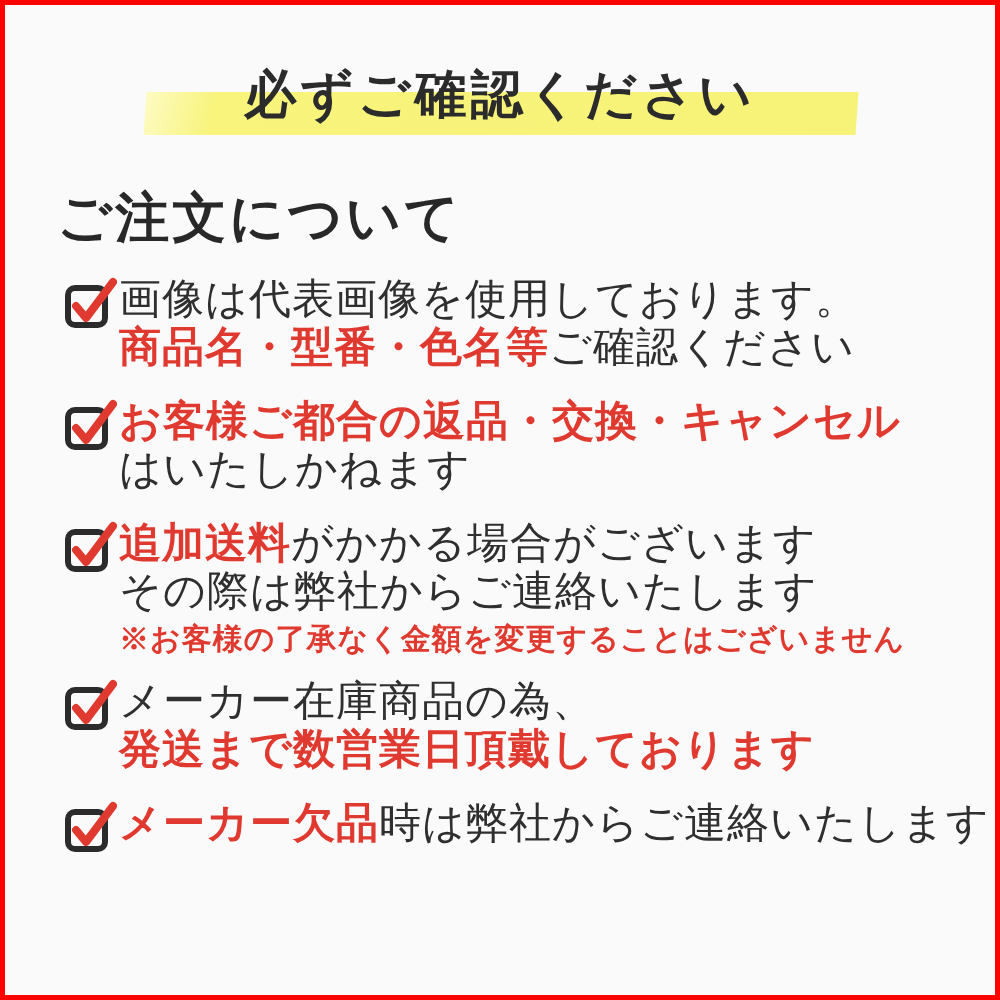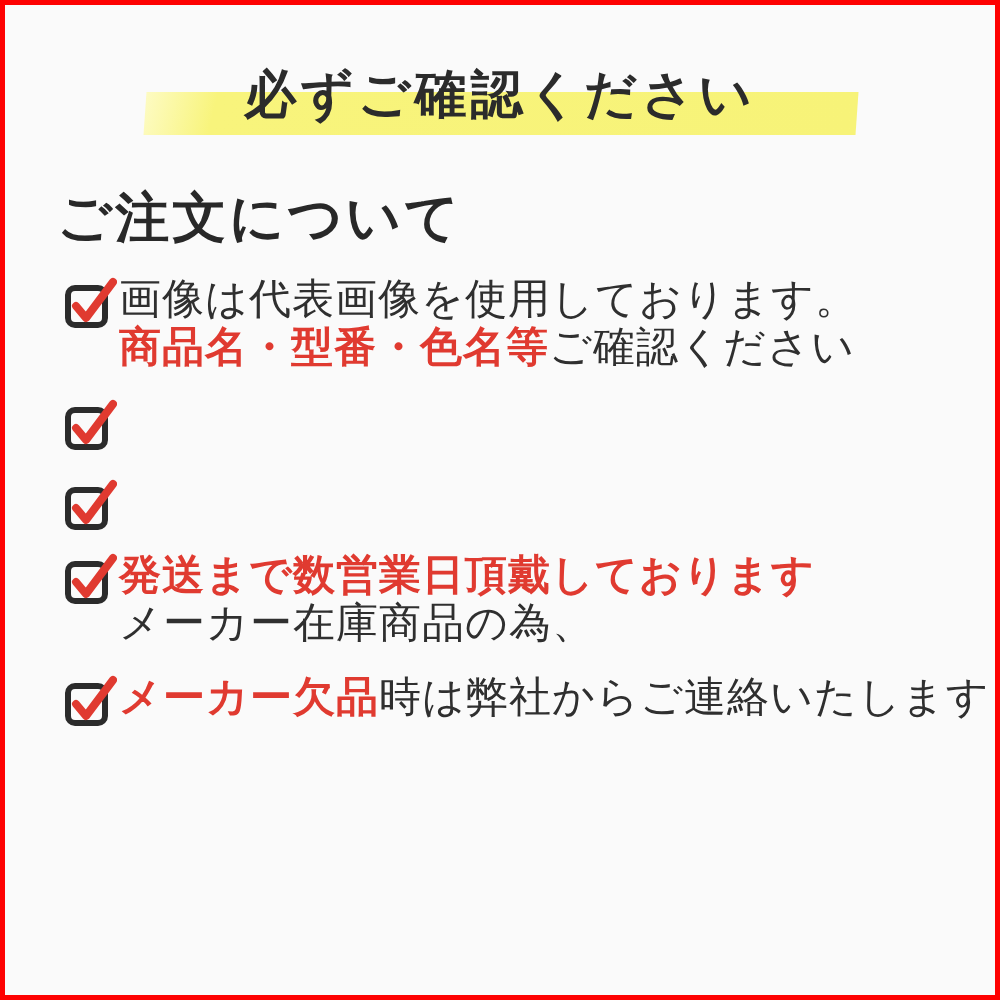--- a/index.html
+++ b/index.html
@@ -103,40 +103,49 @@
       <div><span>画像は代表画像を使用しております。</span></div>
       <div><span class="red">商品名・型番・色名等</span><span>ご確認ください</span></div>
     </div>
   </div>
 
   <div class="item">
     <svg class="checkbox" viewBox="0 0 54 54">
       <rect x="5" y="13" width="37" height="37" rx="7" fill="none" stroke="#2b2b2b" stroke-width="6"></rect>
       <path d="M13 31 L23 43 L50 7" fill="none" stroke="#e03a30" stroke-width="8" stroke-linecap="round" stroke-linejoin="round"></path>
     </svg>
+    <div class="item-text">
+      <div><span class="red">お客様ご都合の返品・交換・キャンセル</span></div>
+      <div><span>はいたしかねます</span></div>
+    </div>
   </div>
 
   <div class="item">
     <svg class="checkbox" viewBox="0 0 54 54">
       <rect x="5" y="13" width="37" height="37" rx="7" fill="none" stroke="#2b2b2b" stroke-width="6"></rect>
       <path d="M13 31 L23 43 L50 7" fill="none" stroke="#e03a30" stroke-width="8" stroke-linecap="round" stroke-linejoin="round"></path>
     </svg>
+    <div class="item-text">
+      <div><span class="red">追加送料</span><span>がかかる場合がございます</span></div>
+      <div><span>その際は弊社からご連絡いたします</span></div>
+      <div class="note"><span class="red">※お客様の了承なく金額を変更することはございません</span></div>
+    </div>
   </div>
 </div>
 
 <div class="section" id="section-stock">
 
   <div class="item">
     <svg class="checkbox" viewBox="0 0 54 54">
       <rect x="5" y="13" width="37" height="37" rx="7" fill="none" stroke="#2b2b2b" stroke-width="6"></rect>
       <path d="M13 31 L23 43 L50 7" fill="none" stroke="#e03a30" stroke-width="8" stroke-linecap="round" stroke-linejoin="round"></path>
     </svg>
     <div class="item-text">
+      <div><span>メーカー在庫商品の為、</span></div>
       <div><span class="red">発送まで数営業日頂戴しております</span></div>
-      <div><span>メーカー在庫商品の為、</span></div>
     </div>
   </div>
 
   <div class="item">
     <svg class="checkbox" viewBox="0 0 54 54">
       <rect x="5" y="13" width="37" height="37" rx="7" fill="none" stroke="#2b2b2b" stroke-width="6"></rect>
       <path d="M13 31 L23 43 L50 7" fill="none" stroke="#e03a30" stroke-width="8" stroke-linecap="round" stroke-linejoin="round"></path>
     </svg>
     <div class="item-text">
       <div><span class="red">メーカー欠品</span><span>時は弊社からご連絡いたします</span></div>

